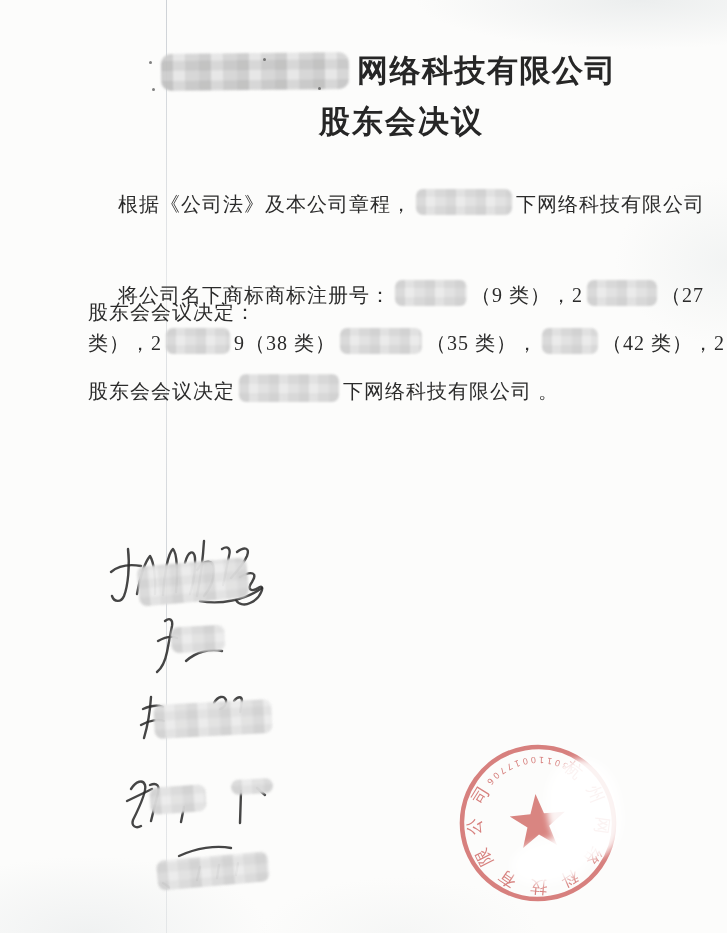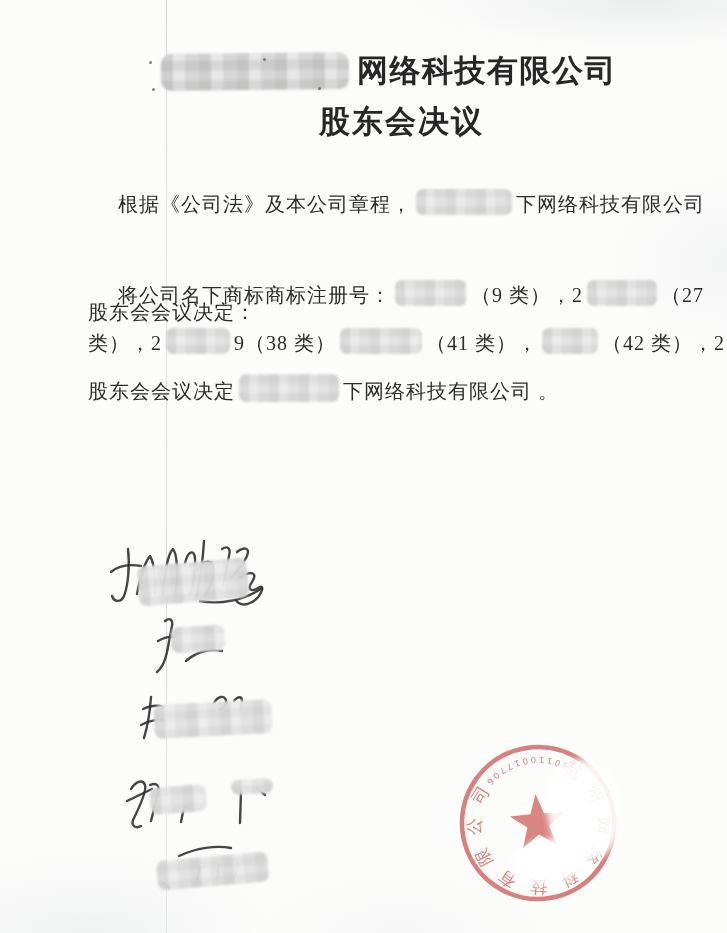--- a/index.html
+++ b/index.html
@@ -82,21 +82,21 @@
 
   <div class="line p1l1">
     <span>根据《公司法》及本公司章程，</span><span class="blur inline" style="width:96px"></span><span>下网络科技有限公司</span>
   </div>
   <div class="line p1l2">股东会会议决定：</div>
 
   <div class="line p2l1">
     <span>将公司名下商标商标注册号：</span><span class="blur inline" style="width:72px"></span><span>（9 类），2</span><span class="blur inline" style="width:70px"></span><span>（27</span>
   </div>
   <div class="line p2l2">
-    <span>类），2</span><span class="blur inline" style="width:64px"></span><span>9（38 类）</span><span class="blur inline" style="width:82px"></span><span>（41 类），</span><span class="blur inline" style="width:56px"></span><span>（42 类），2</span>
+    <span>类），2</span><span class="blur inline" style="width:64px"></span><span>9（38 类）</span><span class="blur inline" style="width:82px"></span><span>（35 类），</span><span class="blur inline" style="width:56px"></span><span>（42 类），2</span>
   </div>
   <div class="line p2l3">
     <span>股东会会议决定</span><span class="blur inline" style="width:100px;height:28px"></span><span>下网络科技有限公司 。</span>
   </div>
 
 
   <svg class="overlay" viewBox="0 0 727 933">
     <g>
       <path class="stroke" d="M111,572 C118,566 129,564 141,566"></path>
       <path class="stroke" d="M128,549 C130,565 128,586 124,596 C121,603 114,602 112,596"></path>

